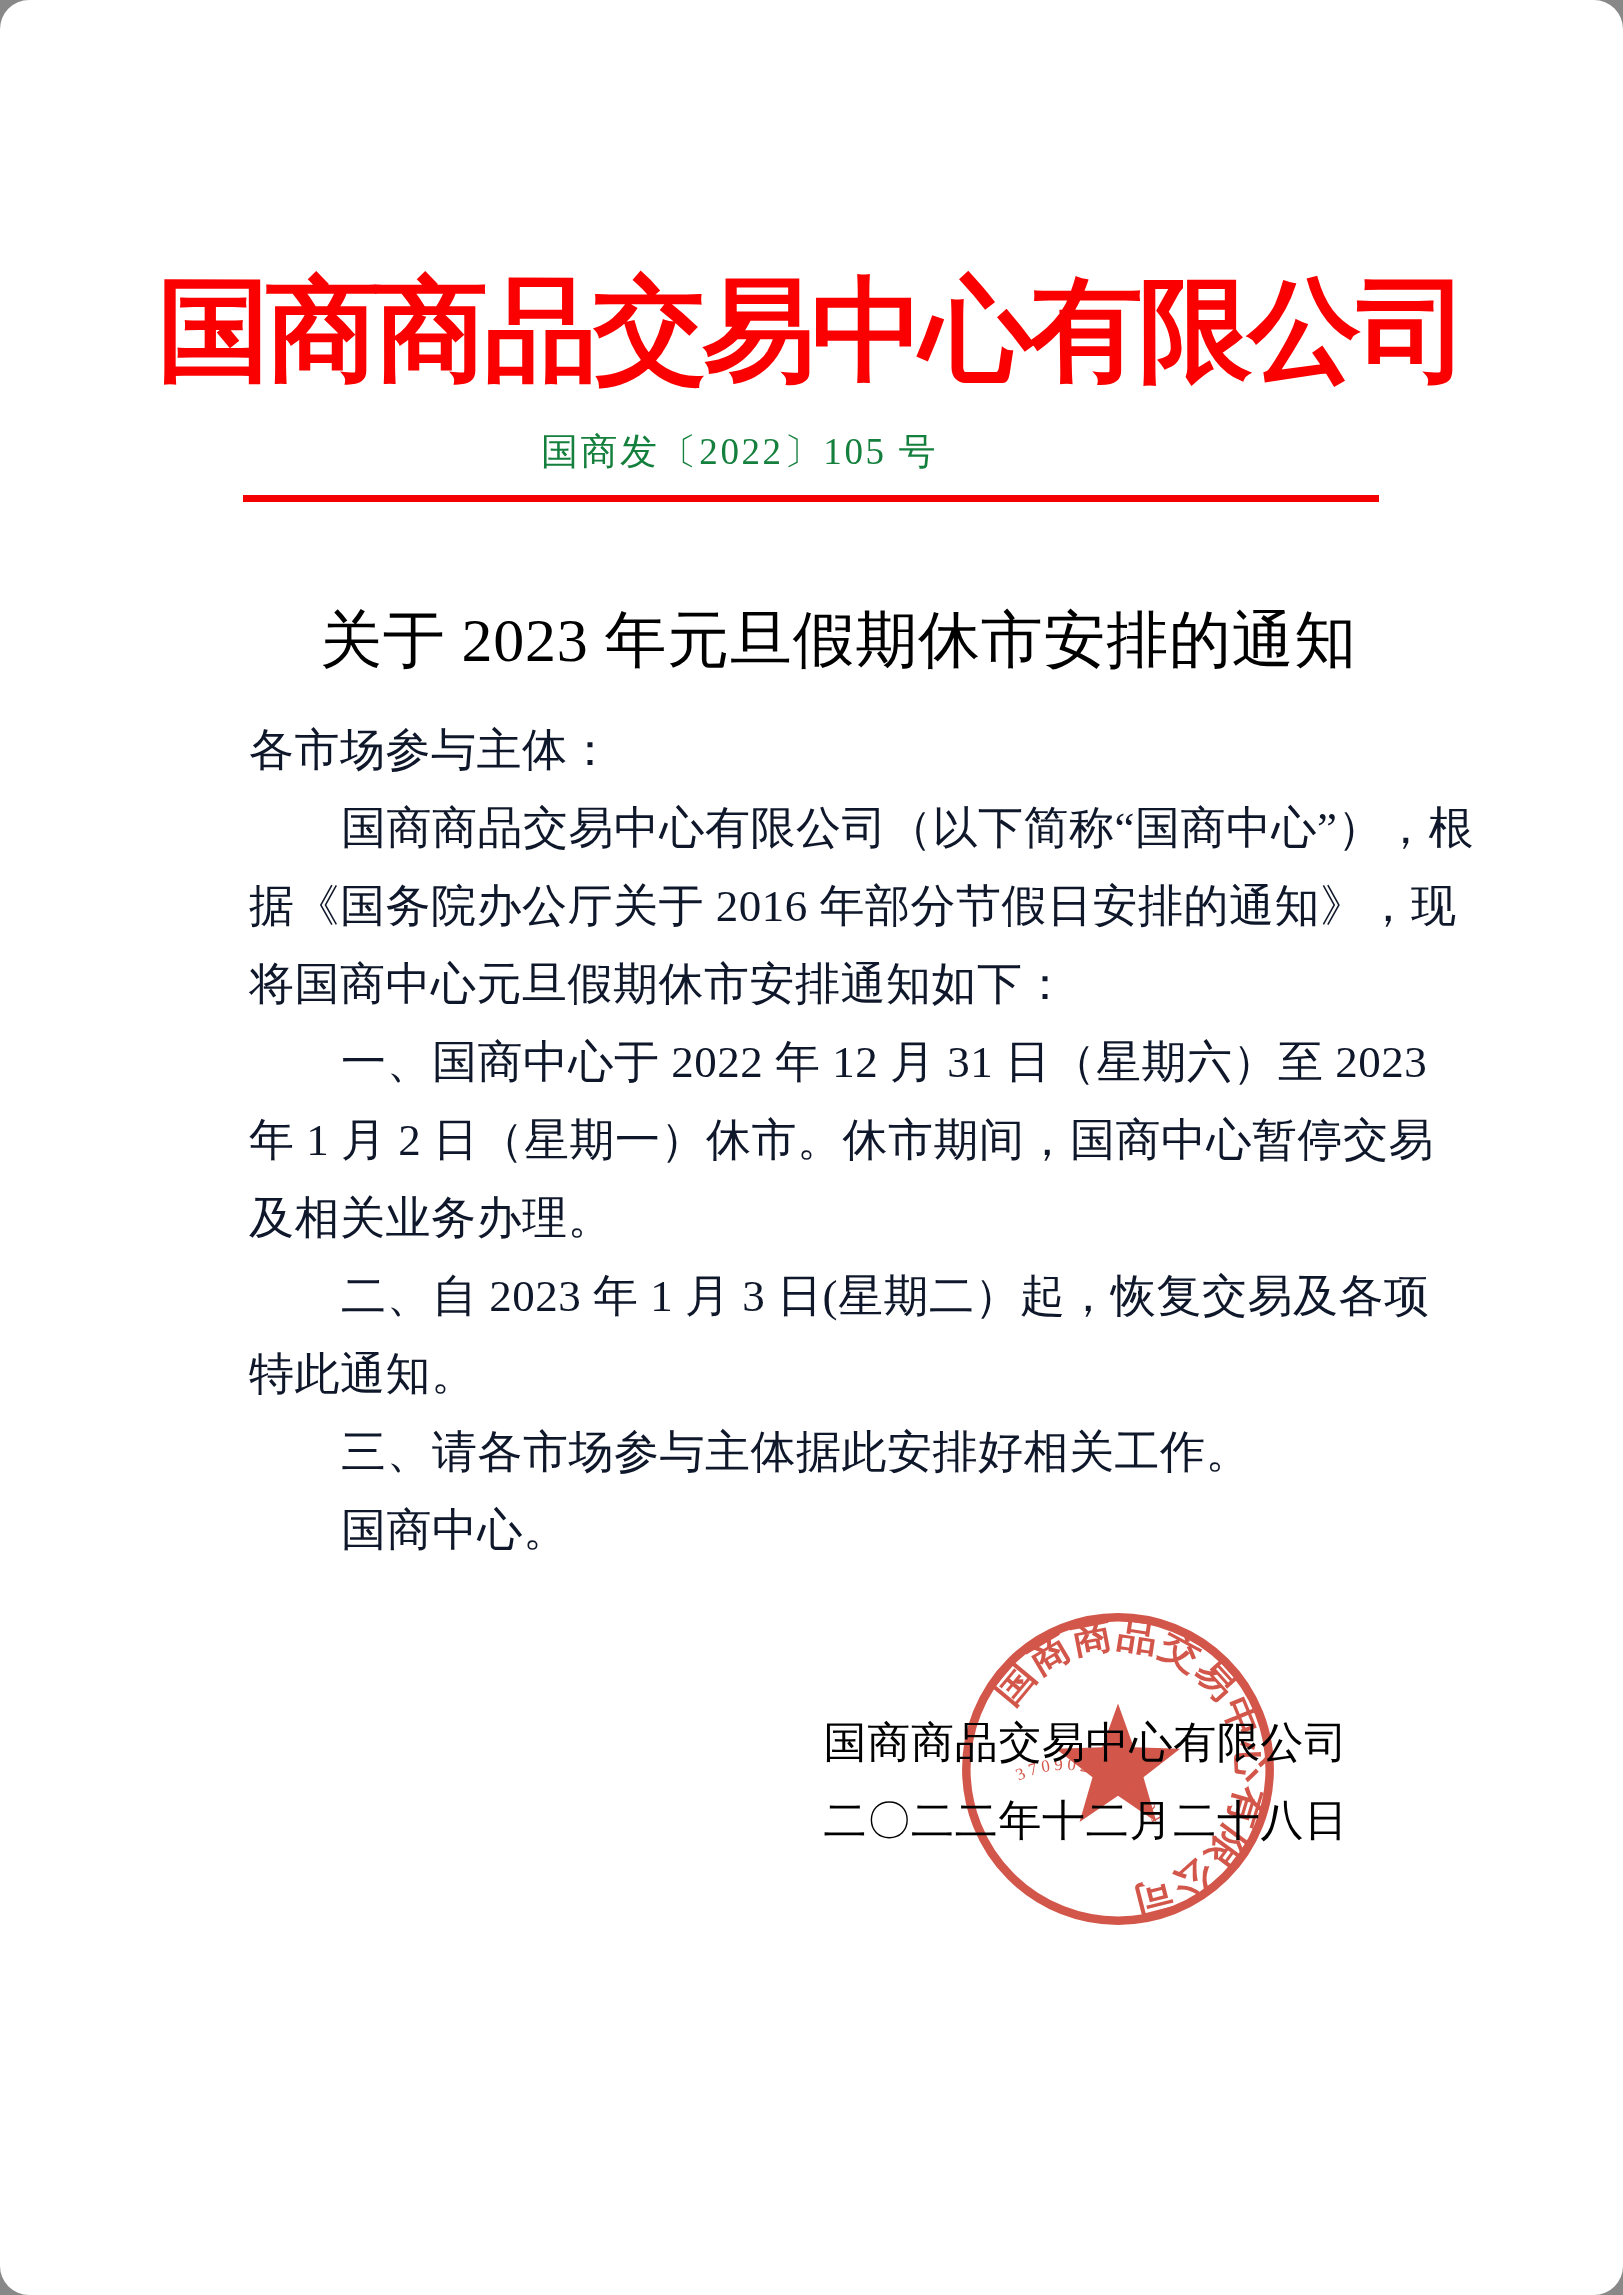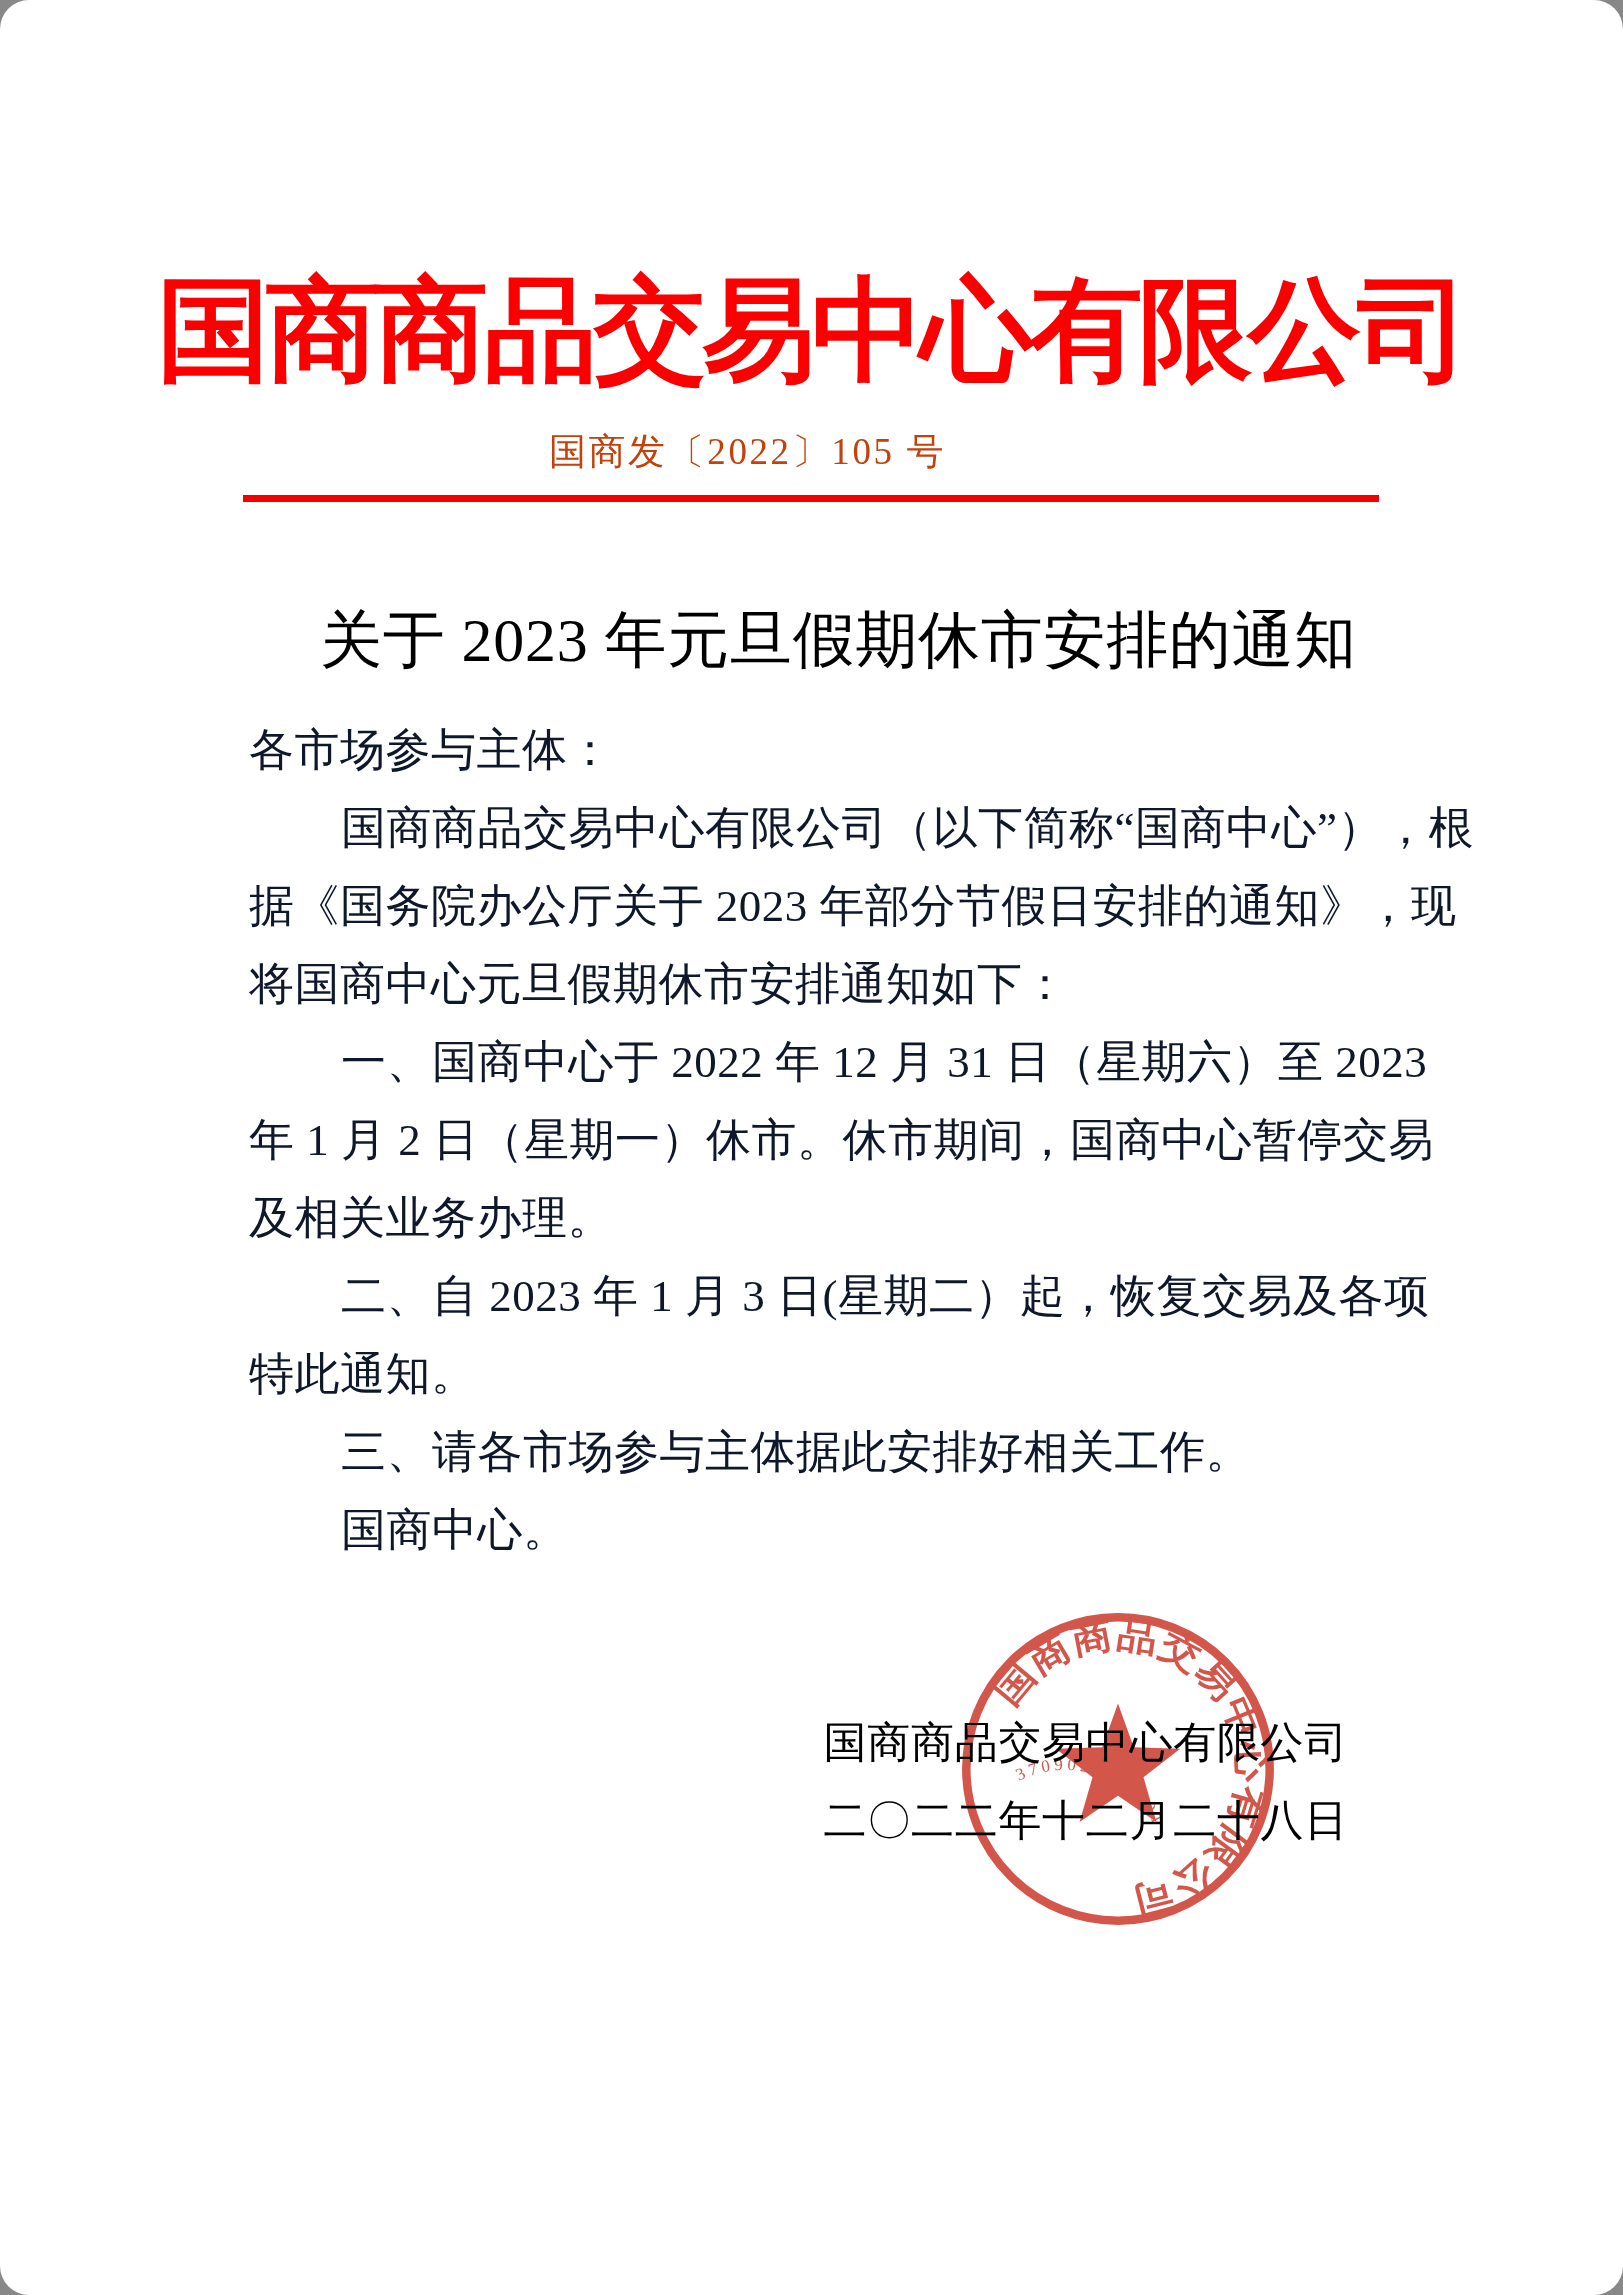--- a/index.html
+++ b/index.html
@@ -12,23 +12,23 @@
     color:#000;
     border-radius:29px;
   }
   .letterhead{
     position:absolute;top:255px;left:0;width:1623px;height:151px;
     line-height:151px;text-align:center;
     font-size:113px;font-weight:bold;letter-spacing:-3.9px;
     color:#fb0000;white-space:nowrap;
   }
   .doc-number{
-    position:absolute;top:422px;left:8px;width:1479px;height:59px;
+    position:absolute;top:422px;left:0;width:1479px;height:59px;
     line-height:59px;text-align:center;
-    font-size:37px;letter-spacing:2.6px;color:#c2410c;white-space:nowrap;
+    font-size:37px;letter-spacing:2.6px;color:#15803d;white-space:nowrap;
   }
   .red-rule{
     position:absolute;top:495px;left:243px;width:1136px;height:7.2px;
     background:#f40000;
   }
   .subject{
     position:absolute;top:601px;left:0;width:1623px;height:79px;
     line-height:79px;text-align:center;
     font-size:62px;font-weight:normal;letter-spacing:0.7px;
     color:#000;white-space:nowrap;margin:0;padding-left:27px;
@@ -65,21 +65,21 @@
 
   <div class="doc-number">国商发〔2022〕105 号</div>
 
   <div class="red-rule"></div>
 
   <h1 class="subject">关于 2023 年元旦假期休市安排的通知</h1>
 
   <div class="body-block">
     <div class="body-line">各市场参与主体：</div>
     <div class="body-line indent">国商商品交易中心有限公司（以下简称“国商中心”），根</div>
-    <div class="body-line">据《国务院办公厅关于 2023 年部分节假日安排的通知》，现</div>
+    <div class="body-line">据《国务院办公厅关于 2016 年部分节假日安排的通知》，现</div>
     <div class="body-line">将国商中心元旦假期休市安排通知如下：</div>
     <div class="body-line indent">一、国商中心于 2022 年 12 月 31 日（星期六）至 2023</div>
     <div class="body-line">年 1 月 2 日（星期一）休市。休市期间，国商中心暂停交易</div>
     <div class="body-line">及相关业务办理。</div>
     <div class="body-line indent">二、自 2023 年 1 月 3 日(星期二）起，恢复交易及各项</div>
     <div class="body-line">特此通知。</div>
     <div class="body-line indent">三、请各市场参与主体据此安排好相关工作。</div>
     <div class="body-line indent">国商中心。</div>
   </div>
 

